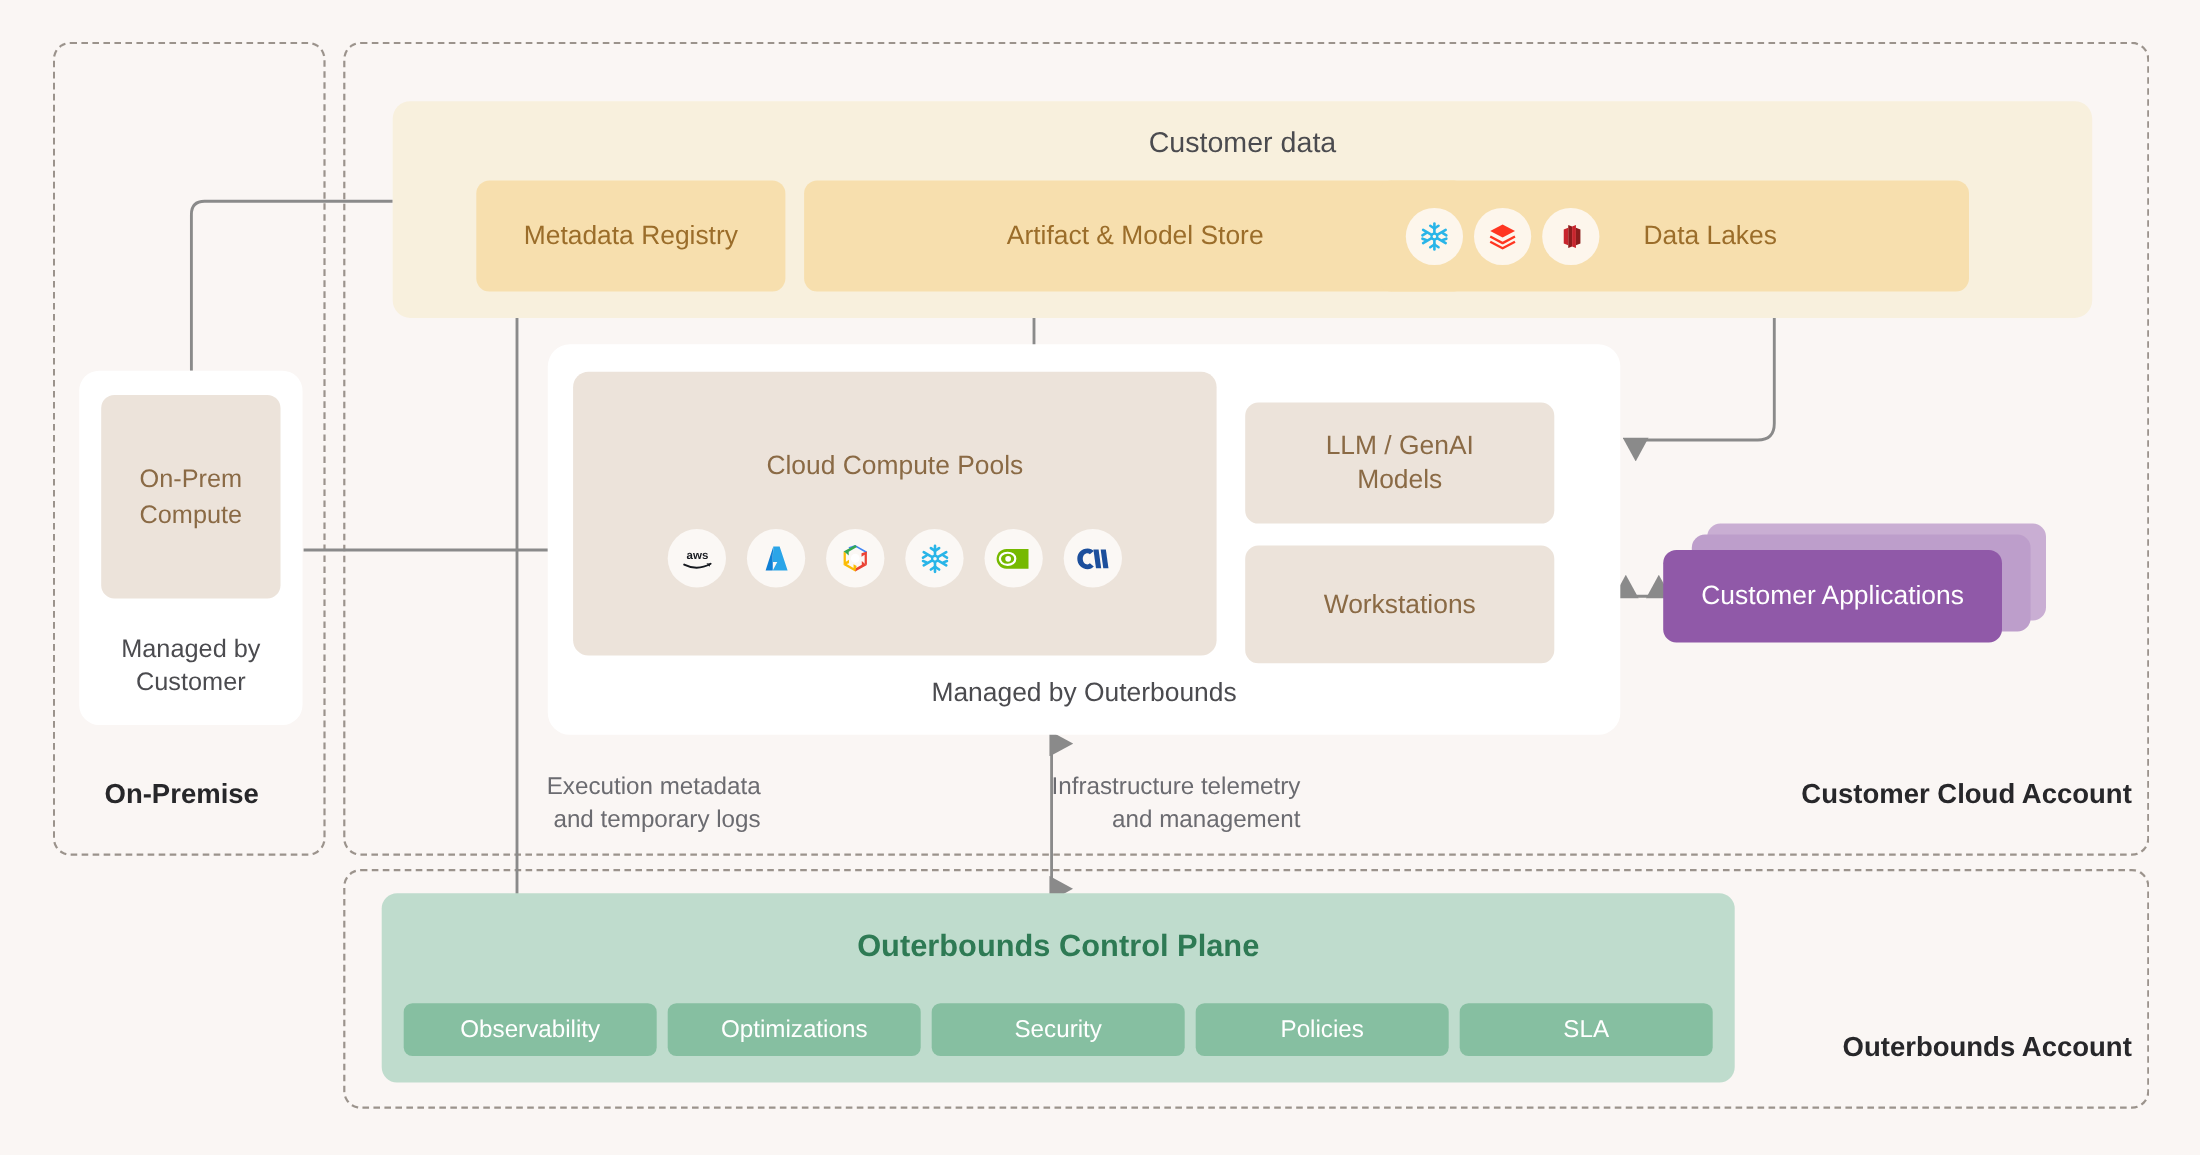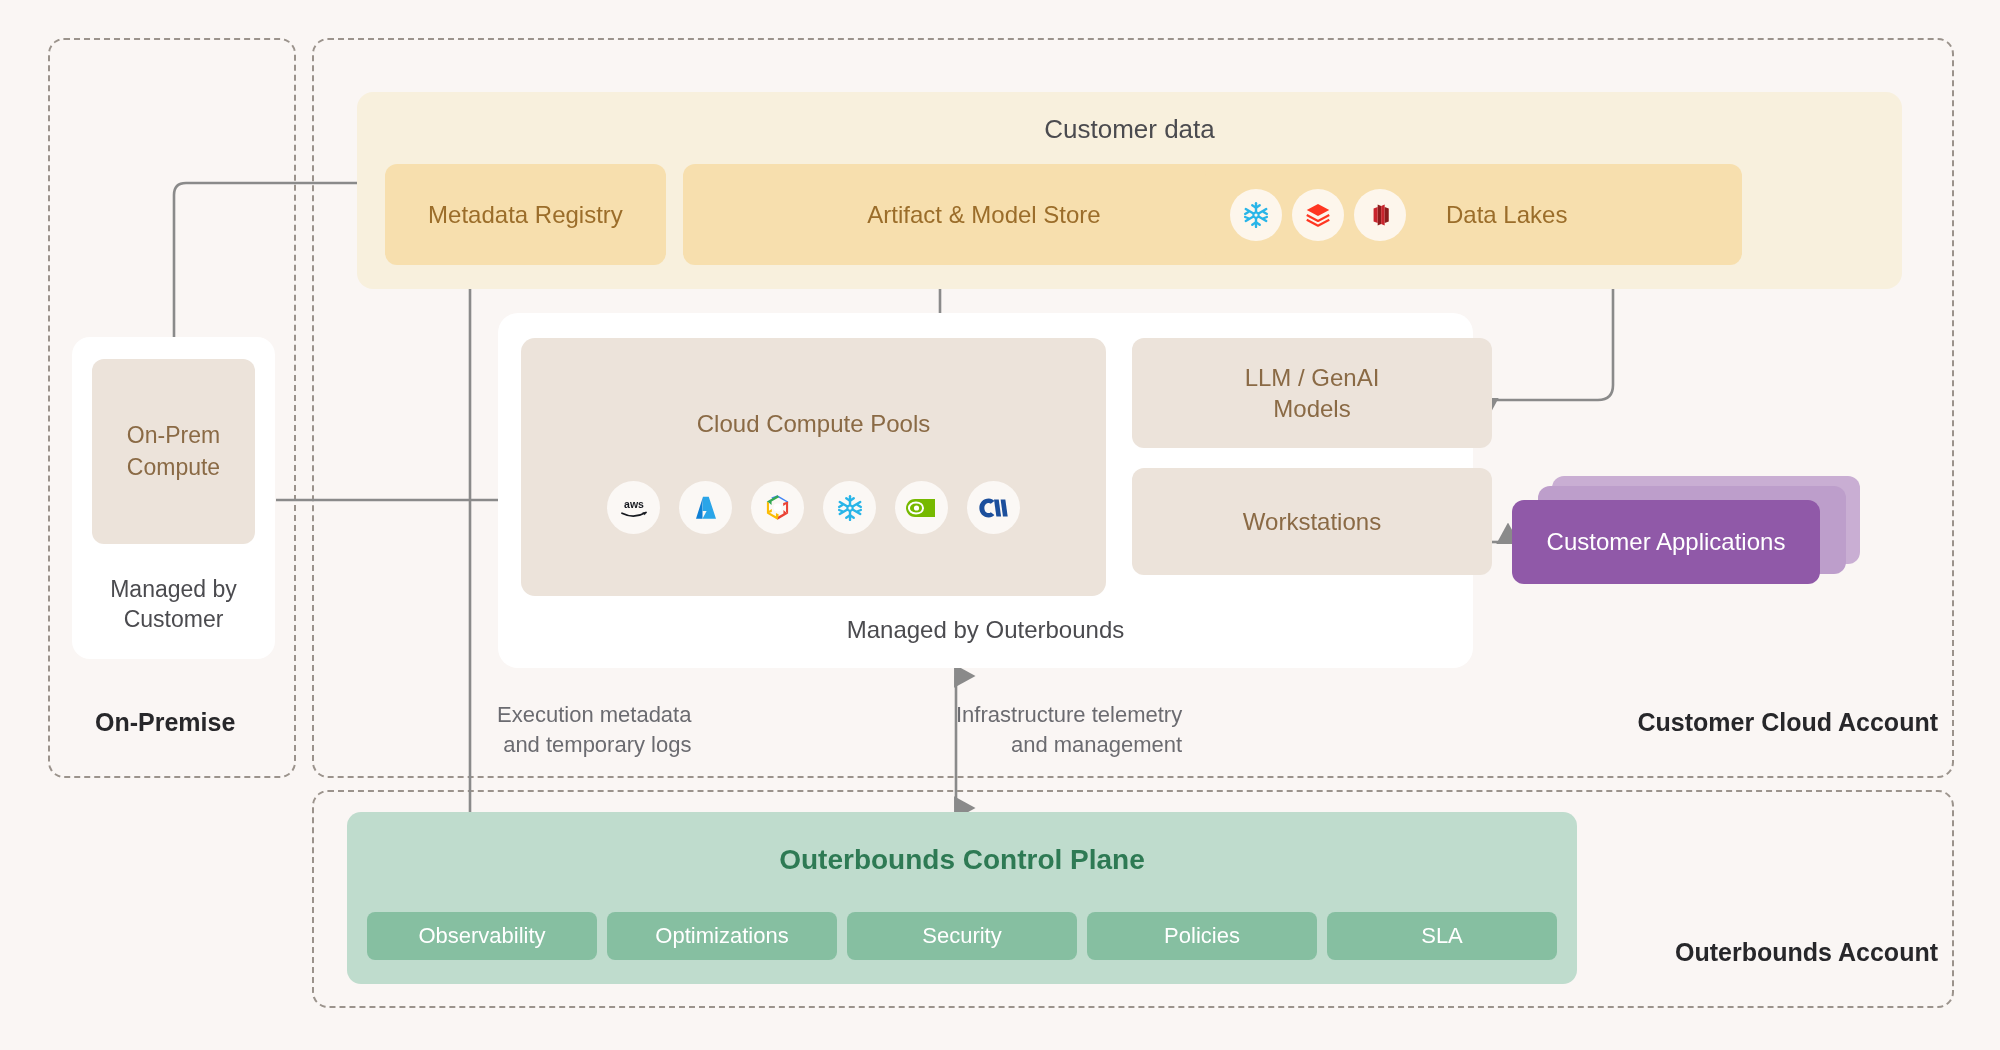--- a/index.html
+++ b/index.html
@@ -37,21 +37,21 @@
     background: #f8f0dd; border-radius: 16px;
   }
   #customer-data-title {
     position: absolute; left: 0; right: 0; top: 22px;
     text-align: center; font-size: 26px; color: #4b4b4f;
   }
   .data-box {
     position: absolute; top: 72px; height: 101px;
     background: #f7dfae; border-radius: 12px;
     display: flex; align-items: center; justify-content: center;
-    color: #9b6d2a; font-size: 24px; white-space: nowrap;
+    color: #9b6d2a; font-size: 24px; white-space: nowrap; margin-left: 48px;
   }
   #box-metadata { left: 28px;  width: 281px; }
   #box-artifact { left: 326px; width: 602px; }
   #box-lakes    { left: 848px; width: 537px; justify-content: flex-start; }
 
   #lakes-icons {
     display: flex; gap: 10px; margin-left: 25px; margin-right: 40px;
   }
   .lake-chip {
     width: 52px; height: 52px; border-radius: 50%;
@@ -78,23 +78,23 @@
     position: absolute; left: 0; right: 0; top: 143px;
     display: flex; justify-content: center; gap: 19px;
   }
   .cloud-chip {
     width: 53px; height: 53px; border-radius: 50%;
     background: #fbf8f5;
     display: flex; align-items: center; justify-content: center;
   }
   .side-box {
     position: absolute; left: 634px;
-    width: 360px; background: #ece3da; border-radius: 12px;
-    display: flex; align-items: center; justify-content: center;
-    text-align: center; color: #8a6a45; font-size: 24px; line-height: 1.3;
+    width: 281px; background: #ece3da; border-radius: 12px;
+    display: flex; align-items: center; justify-content: center;
+    text-align: center; color: #8a6a45; font-size: 24px; line-height: 1.3; margin-top: 28px;
   }
   #box-llm  { top: 25px;  height: 110px; }
   #box-work { top: 155px; height: 107px; text-align: center; }
   #managed-by-ob {
     position: absolute; left: 0; right: 0; bottom: 24px;
     text-align: center; font-size: 24px; color: #4b4b4f;
   }
 
   
   #onprem-card {

